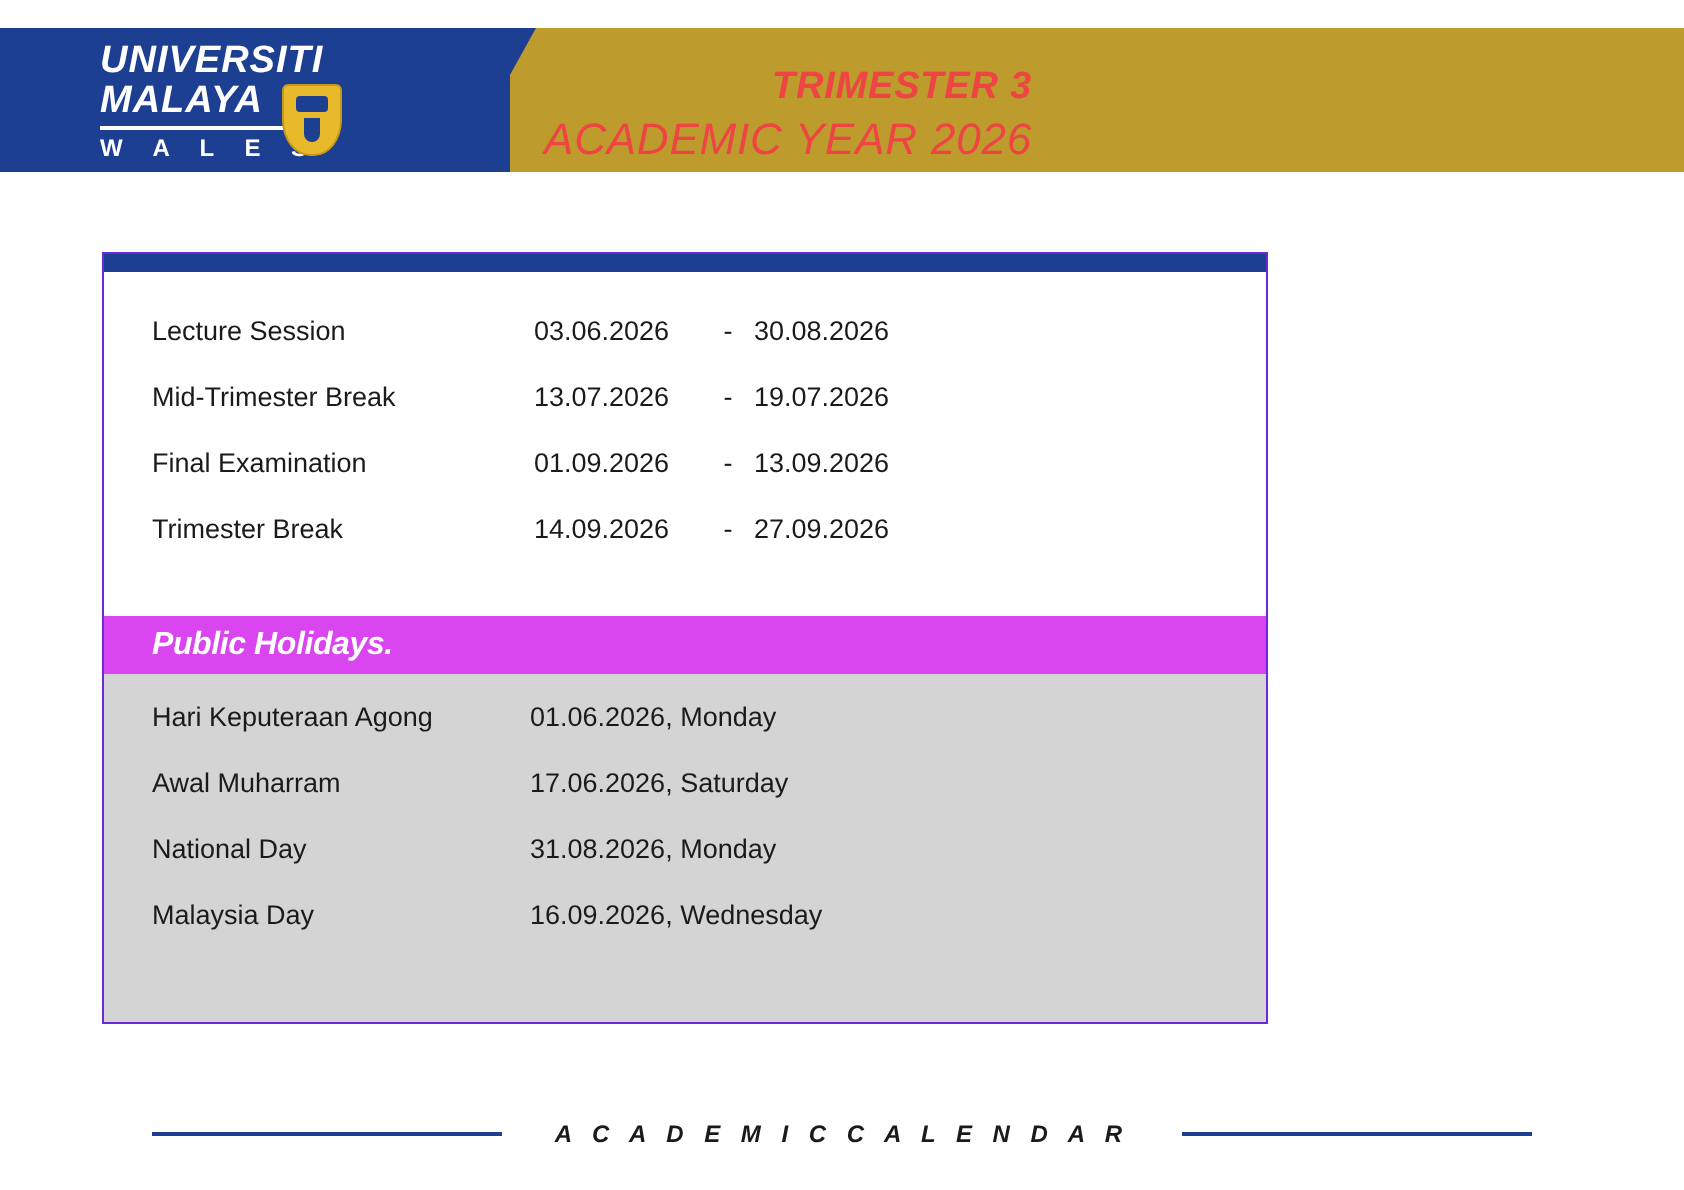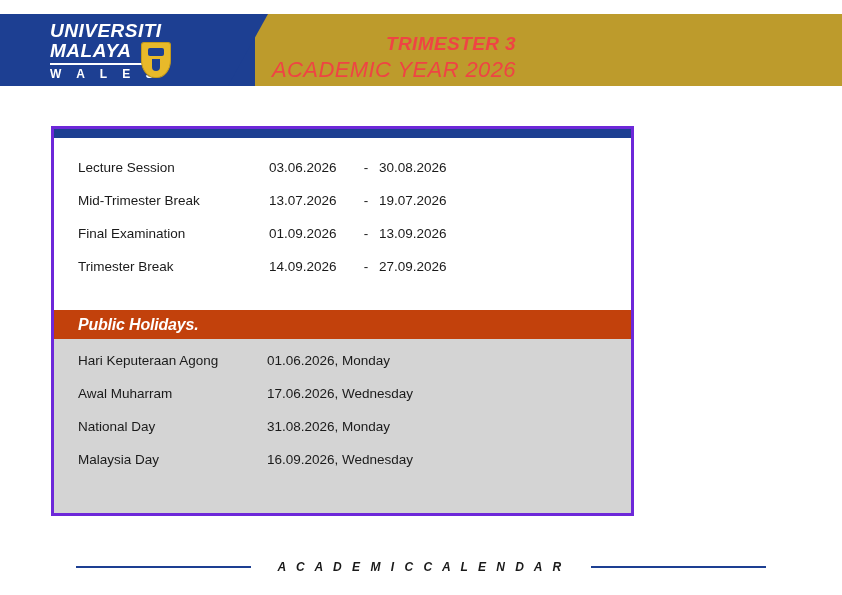--- a/index.html
+++ b/index.html
@@ -137,21 +137,21 @@
     letter-spacing: 0.4px;
     line-height: 1.25;
   }
 
   
   .card {
     position: absolute;
     left: 51px;
     top: 126px;
     width: 583px;
-    border: 3px solid #6d28d9;
+    border: 1px solid #6d28d9;
     box-sizing: border-box;
     background: #ffffff;
   }
   .card-topbar {
     height: 9px;
     background: #1d3f92;
   }
   .schedule {
     padding: 22px 0 18px 0;
   }
@@ -174,21 +174,21 @@
   .sched-dash {
     width: 26px;
     text-align: center;
   }
   .sched-to {
     width: 90px;
     text-align: left;
   }
 
   .holidays-header {
-    background: #c2410c;
+    background: #d946ef;
     height: 29px;
     display: flex;
     align-items: center;
     padding-left: 24px;
     box-sizing: border-box;
   }
   .holidays-header span {
     color: #ffffff;
     font-size: 16px;
     font-weight: bold;
@@ -304,21 +304,21 @@
 
   <div class="holidays-body">
 
     <div class="hol-row">
       <div class="hol-name">Hari Keputeraan Agong</div>
       <div class="hol-date">01.06.2026, Monday</div>
     </div>
 
     <div class="hol-row">
       <div class="hol-name">Awal Muharram</div>
-      <div class="hol-date">17.06.2026, Wednesday</div>
+      <div class="hol-date">17.06.2026, Saturday</div>
     </div>
 
 
     <div class="hol-row">
       <div class="hol-name">National Day</div>
       <div class="hol-date">31.08.2026, Monday</div>
     </div>
 
     <div class="hol-row">
       <div class="hol-name">Malaysia Day</div>

